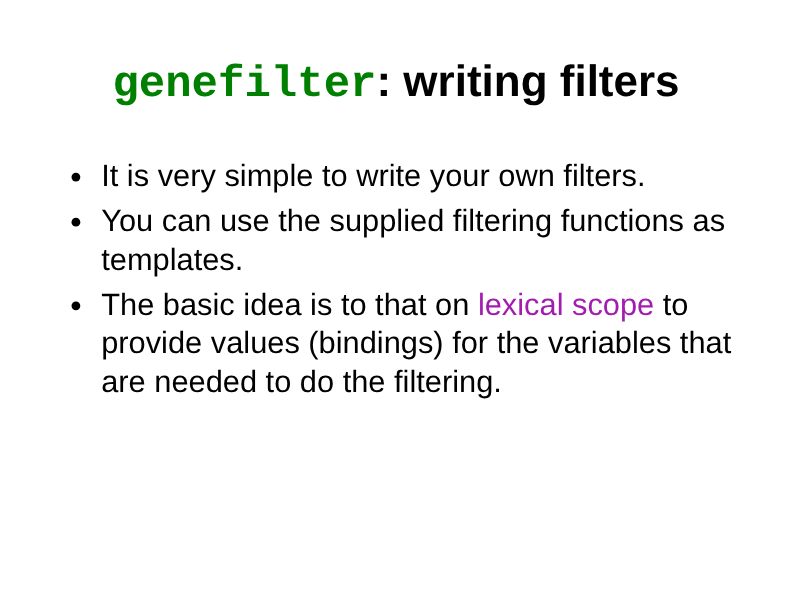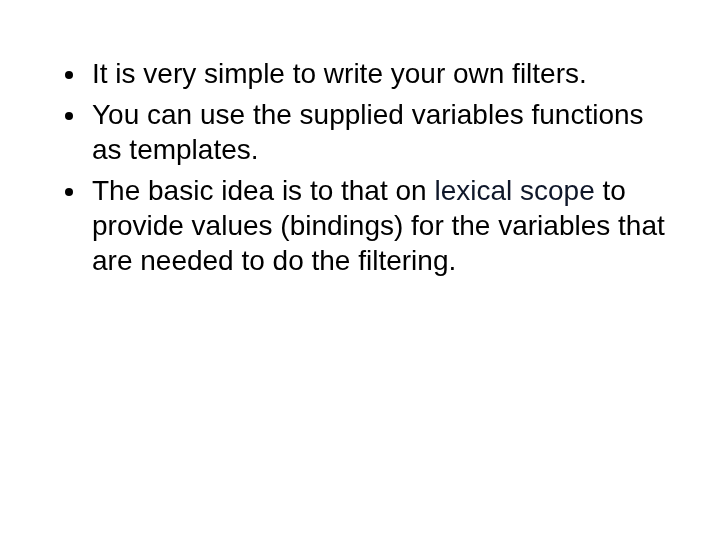--- a/index.html
+++ b/index.html
@@ -34,33 +34,36 @@
     font-size: 28px;
     line-height: 1.25;
     margin: 16px 0 0 10px;
     padding-left: 28px;
   }
   ul.bullets li {
     margin-bottom: 6px;
     padding-left: 4px;
   }
   .lexical {
-    color: #0f172a;
+    color: #a21caf;
     text-align: center;
   }
 </style>
 </head>
 <body>
 
 <div class="slide">
+  <div class="title">
+    <span class="code">genefilter</span><span>: writing filters</span>
+  </div>
 
   <ul class="bullets">
     <li>
       <span>It is very simple to write your own filters.</span><span class="lexical"></span><span></span>
     </li>
     <li>
-      <span>You can use the supplied variables functions as templates.</span><span class="lexical"></span><span></span>
+      <span>You can use the supplied filtering functions as templates.</span><span class="lexical"></span><span></span>
     </li>
     <li>
       <span>The basic idea is to that on </span><span class="lexical">lexical scope</span><span> to provide values (bindings) for the variables that are needed to do the filtering.</span>
     </li>
   </ul>
 </div>
 
 </body></html>

